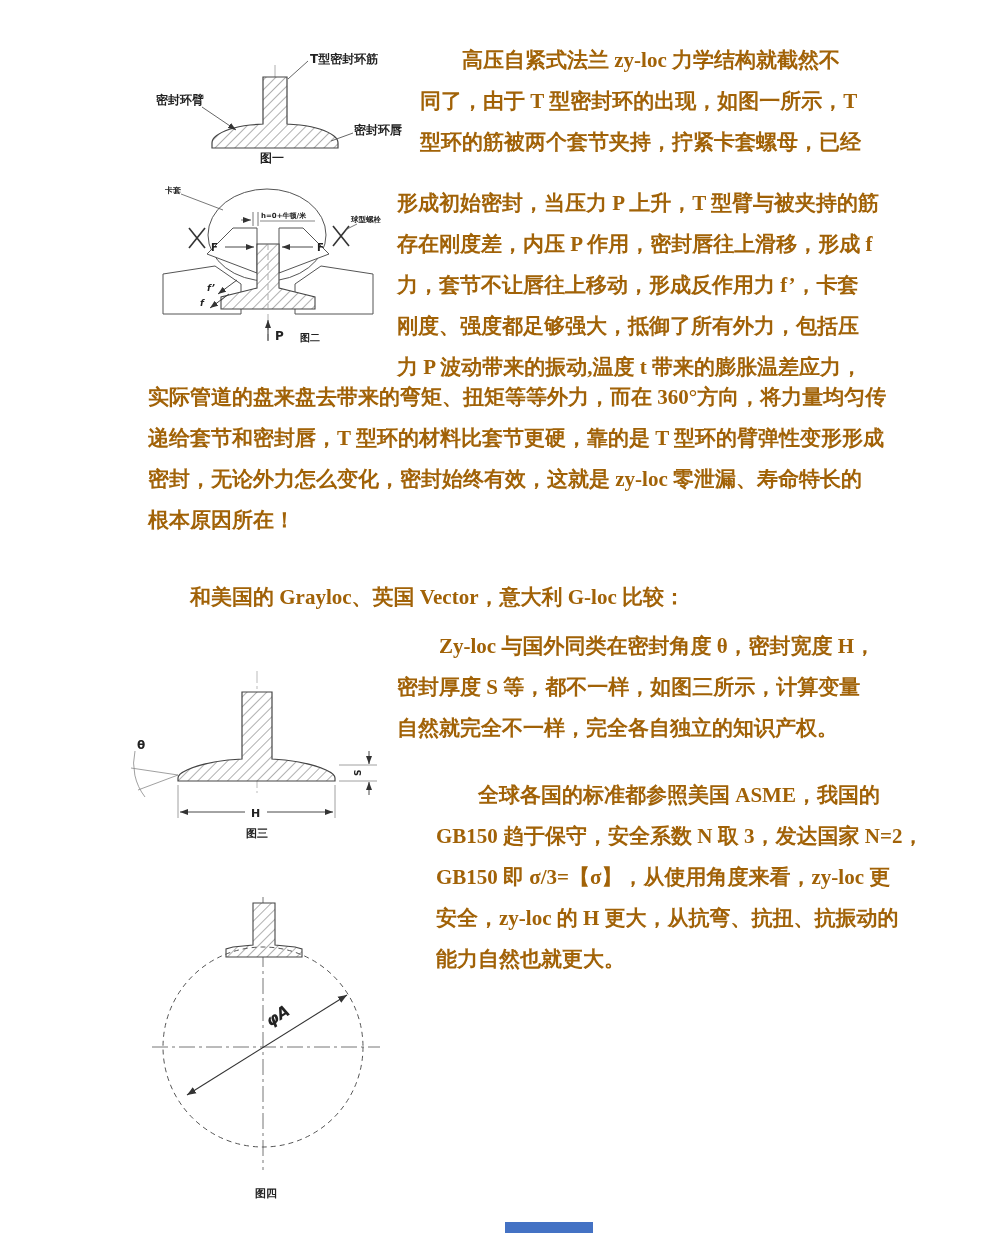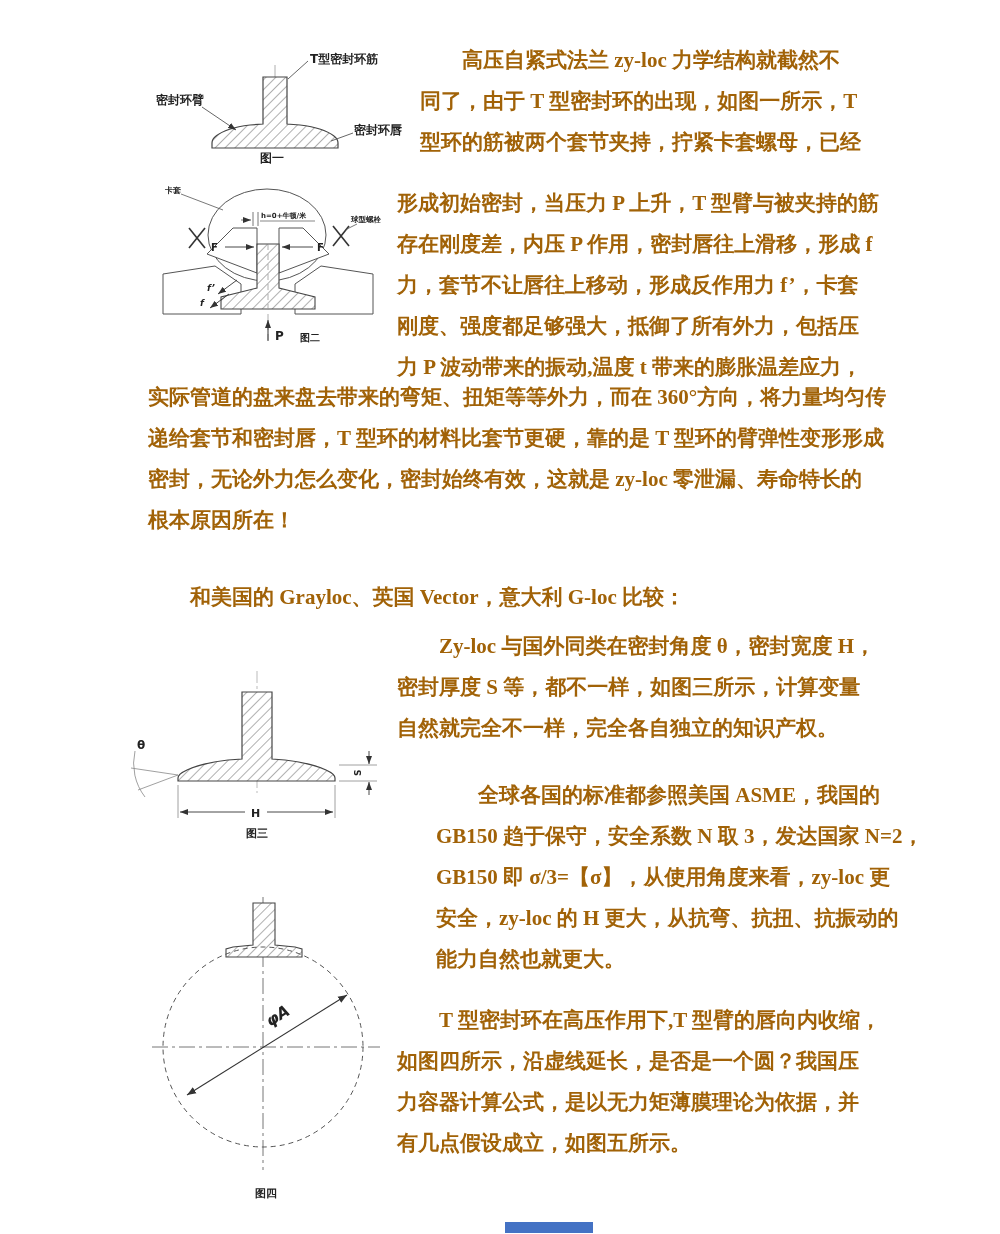--- a/index.html
+++ b/index.html
@@ -175,20 +175,16 @@
   <div class="tblock" style="left:397px; top:626px; width:540px;">　　Zy-loc 与国外同类在密封角度 θ，密封宽度 H，
 密封厚度 S 等，都不一样，如图三所示，计算变量
 自然就完全不一样，完全各自独立的知识产权。</div>
 
   <div class="tblock" style="left:393px; top:775px; width:545px;margin-left:43px;">　　全球各国的标准都参照美国 ASME，我国的
 GB150 趋于保守，安全系数 N 取 3，发达国家 N=2，
 GB150 即 σ/3=【σ】，从使用角度来看，zy-loc 更
 安全，zy-loc 的 H 更大，从抗弯、抗扭、抗振动的
 能力自然也就更大。</div>
 
-  <div class="tblock" style="left:397px; top:1000px; width:560px;">　　T 型密封环在高压作用下,T 型臂的唇向内收缩，
-如图四所示，沿虚线延长，是否是一个圆？我国压
-力容器计算公式，是以无力矩薄膜理论为依据，并
-有几点假设成立，如图五所示。</div>
 
   <div class="accent-bar" style="background: rgb(68, 114, 196);"></div>
 
 </div>
 
 </body></html>

